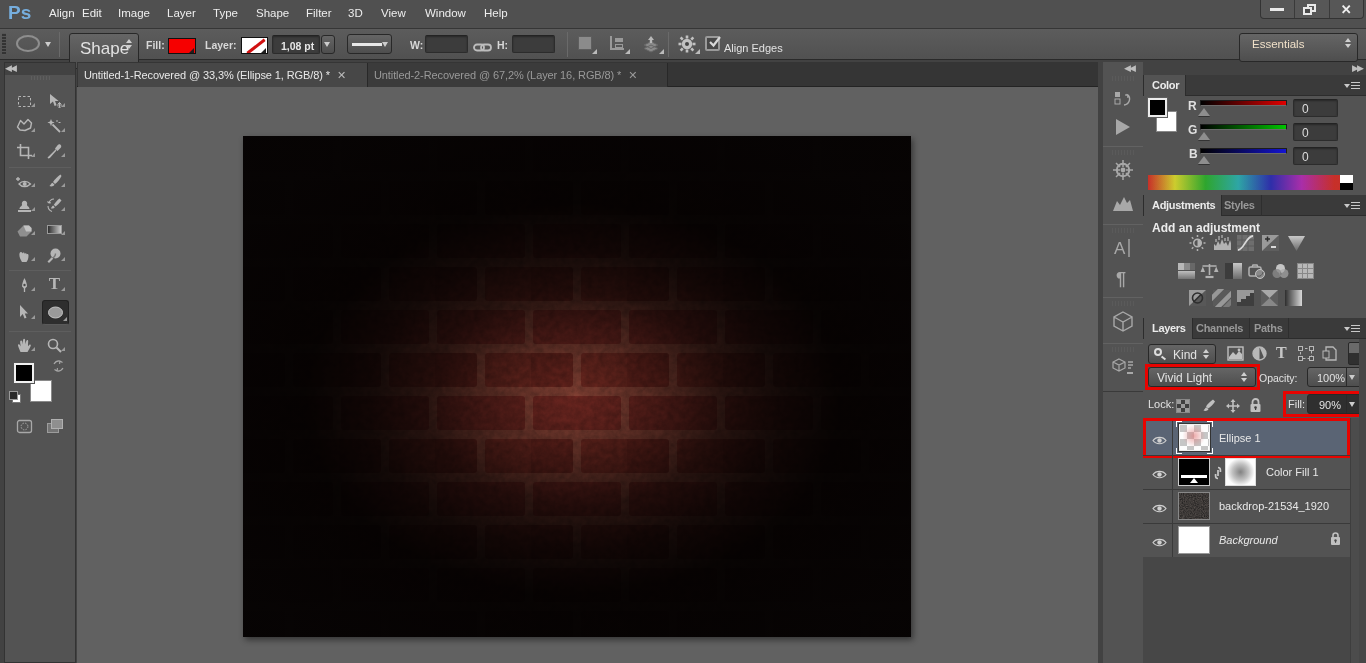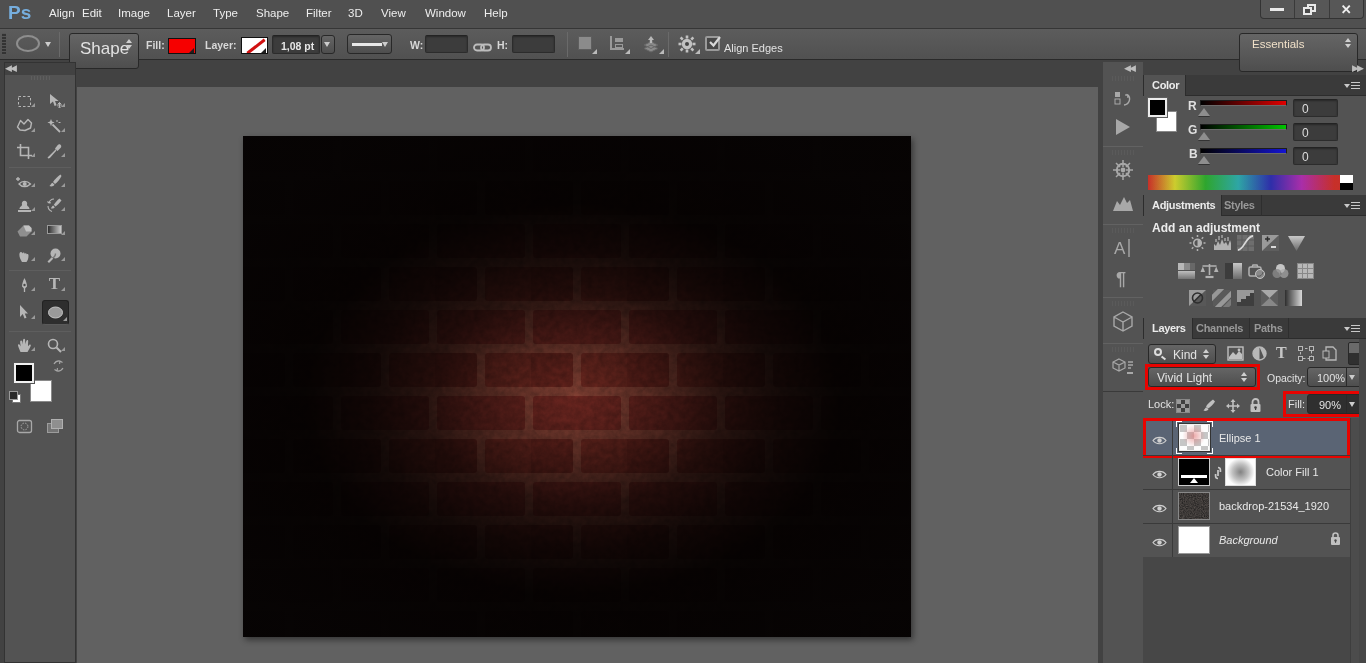--- a/index.html
+++ b/index.html
@@ -154,21 +154,21 @@
             <rect x="13.8" y="14.2" width="3" height="2.6" transform="rotate(45 15.3 15.5)"></rect>
           </g>
           <circle cx="10" cy="10" r="2" fill="#454545"></circle>
         </svg></div>
   <div class="cornertri" style="left:695px;top:20px;border-bottom-color:#bbb"></div>
   <div style="position:absolute;left:705px;top:7px;width:15px;height:15px;background:#484848;border:2px solid #9a9a9a;border-radius:2px"></div>
   <div style="position:absolute;left:707px;top:5px"><svg width="15" height="15">
           <path d="M3 8 L6.5 11.5 L13 3" fill="none" stroke="#d8d8d8" stroke-width="2.2"></path>
         </svg></div>
   <div style="position:absolute;left:724px;top:13px;font-size:11px;color:#e2e2e2">Align Edges</div>
-  <div class="combo" style="left:1239px;top:4px;width:119px;height:39px;padding:4px 0 8px 12px;color:#f0e0c8;font-size:11.5px">Essentials</div>
+  <div class="combo" style="left:1239px;top:4px;width:119px;height:29px;padding:4px 0 8px 12px;color:#f0e0c8;font-size:11.5px">Essentials</div>
   <div class="spin" style="left:1345px;top:9px"></div>
 </div>
 
 <div class="abs" id="toolpanel">
   <div id="toolhdr"></div>
   <div style="position:absolute;left:26px;top:13px;width:20px;height:4px;background:repeating-linear-gradient(90deg,#5e5e5e 0 1px,transparent 1px 3px)"></div>
   <div id="tools">
 
   <div class="tool" style="left:11px;top:30px">
           <svg width="17" height="17">
@@ -347,20 +347,24 @@
         <div class="flyout" style="left:58px;top:254px"></div>
   <div class="flyout" style="left:26px;top:284px"></div>
         <div class="flyout" style="left:56px;top:284px"></div>
   <div class="toolsep" style="top:104px"></div>
   <div class="toolsep" style="top:207px"></div>
   <div class="toolsep" style="top:268px"></div>
   </div>
 </div>
 <div class="abs" style="left:5px;top:63px;width:11px;height:10px;color:#bdbdbd;font-size:9px;letter-spacing:-2px">◀◀</div>
 
+<div class="abs" id="tabbar">
+  <div class="tab" style="left:1px;width:290px;background:#474747;color:#e8e8e8;border-right:1px solid #282828">Untitled-1-Recovered @ 33,3% (Ellipse 1, RGB/8) * <span style="margin-left:4px;color:#bbb">✕</span></div>
+  <div class="tab" style="left:291px;width:300px;background:#3b3b3b;color:#999999;border-right:1px solid #282828">Untitled-2-Recovered @ 67,2% (Layer 16, RGB/8) * <span style="margin-left:4px">✕</span></div>
+</div>
 <div class="abs" id="canvaswrap">
   <div id="canvas">
     <svg width="668" height="501" style="position:absolute;left:0;top:0">
       <defs>
         <pattern id="bricks" width="96" height="86" patternUnits="userSpaceOnUse">
           <rect width="96" height="86" fill="#c2604d"></rect>
           <rect x="2" y="2" width="88" height="34" rx="3" fill="#a53a31"></rect>
           <rect x="-46" y="45" width="88" height="34" rx="3" fill="#9b362c"></rect>
           <rect x="50" y="45" width="88" height="34" rx="3" fill="#a73d31"></rect>
         </pattern>
@@ -598,21 +602,21 @@
     <div style="position:absolute;left:178px;top:28px"><svg width="17" height="15">
               <path d="M5 1 H12 L15 4 V14 H5 Z" fill="none" stroke="#b8b8b8" stroke-width="1.3"></path>
               <rect x="2" y="5" width="6" height="7" fill="#4f4f4f" stroke="#b8b8b8"></rect>
             </svg></div>
     <div style="position:absolute;left:205px;top:24px;width:13px;height:23px;background:linear-gradient(#6a6a6a 0 50%,#303030 50% 100%);border:1px solid #282828;border-radius:2px"></div>
     </div>
 
     <div class="redbox" style="left:2px;top:46px;width:115px;height:26px"></div>
     <div class="combo" style="left:5px;top:49px;width:108px;height:20px;padding:3px 0 7px 8px">Vivid Light</div>
     <div class="spin" style="left:98px;top:54px"></div>
-    <div style="position:absolute;left:124px;top:54px;font-size:10.5px;color:#e2e2e2">Opacity:</div>
+    <div style="position:absolute;left:116px;top:54px;font-size:10.5px;color:#e2e2e2">Opacity:</div>
     <div class="combo" style="left:164px;top:49px;width:55px;height:20px;font-size:11px;padding:4px 0 0 9px">100%</div>
     <div style="position:absolute;left:203px;top:50px;width:1px;height:18px;background:#2a2a2a"></div>
     <div class="dna" style="left:206px;top:57px"></div>
 
     <div class="redbox" style="left:140px;top:73px;width:83px;height:26px"></div>
     <div style="position:absolute;left:5px;top:80px;font-size:11px;color:#e2e2e2">Lock:</div>
     <div id="lockicons">
     <div style="position:absolute;left:33px;top:81px"><svg width="14" height="14">
               <rect x="0.5" y="0.5" width="13" height="13" fill="#3f3f3f" stroke="#888"></rect>
               <g fill="#9a9a9a">

